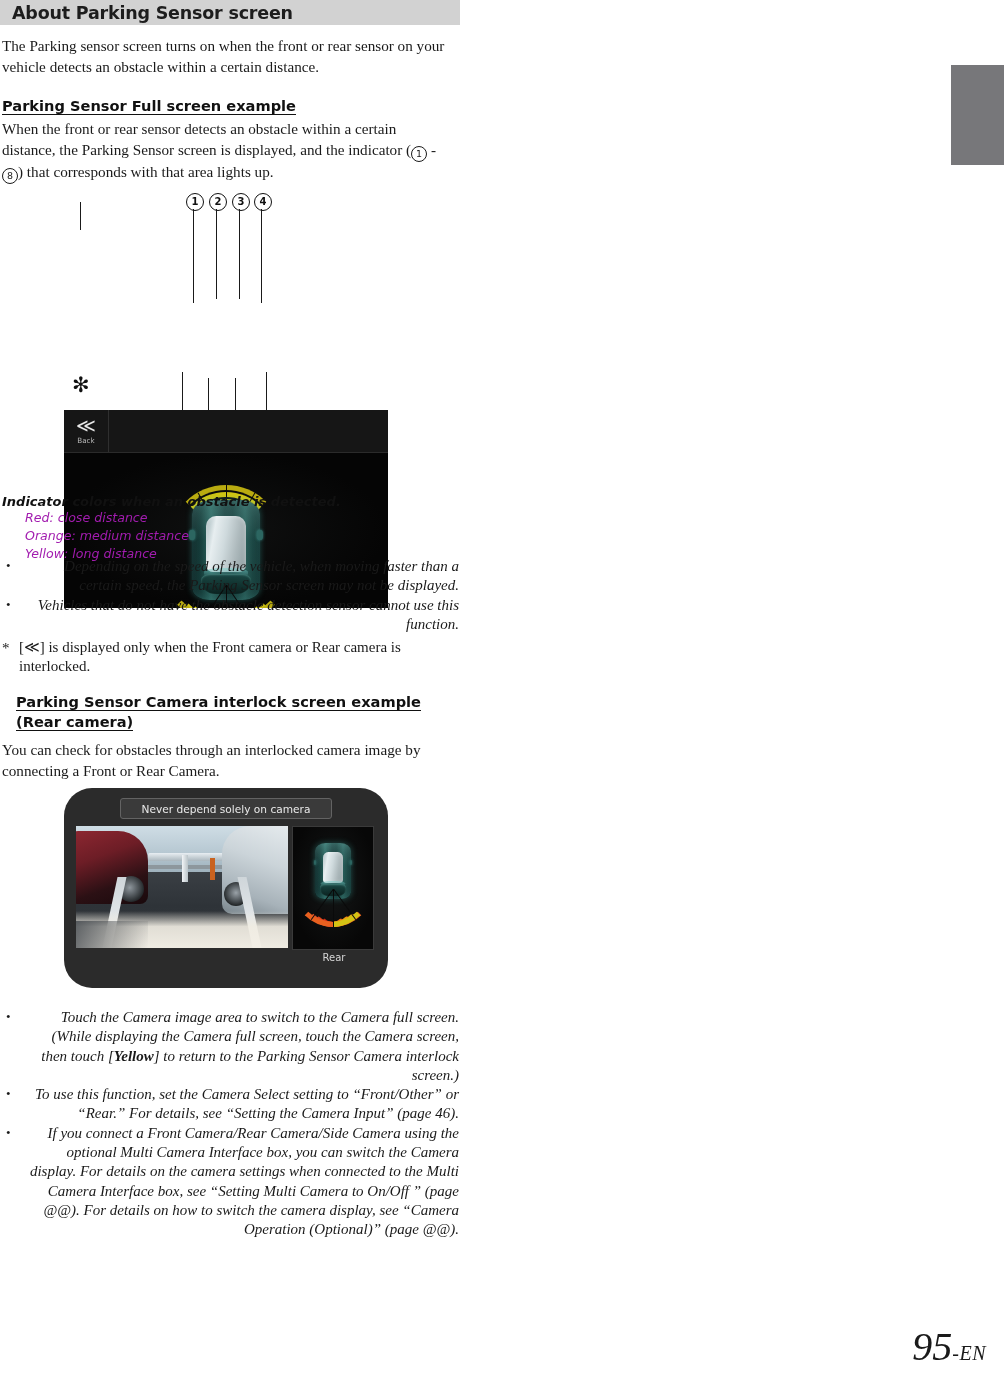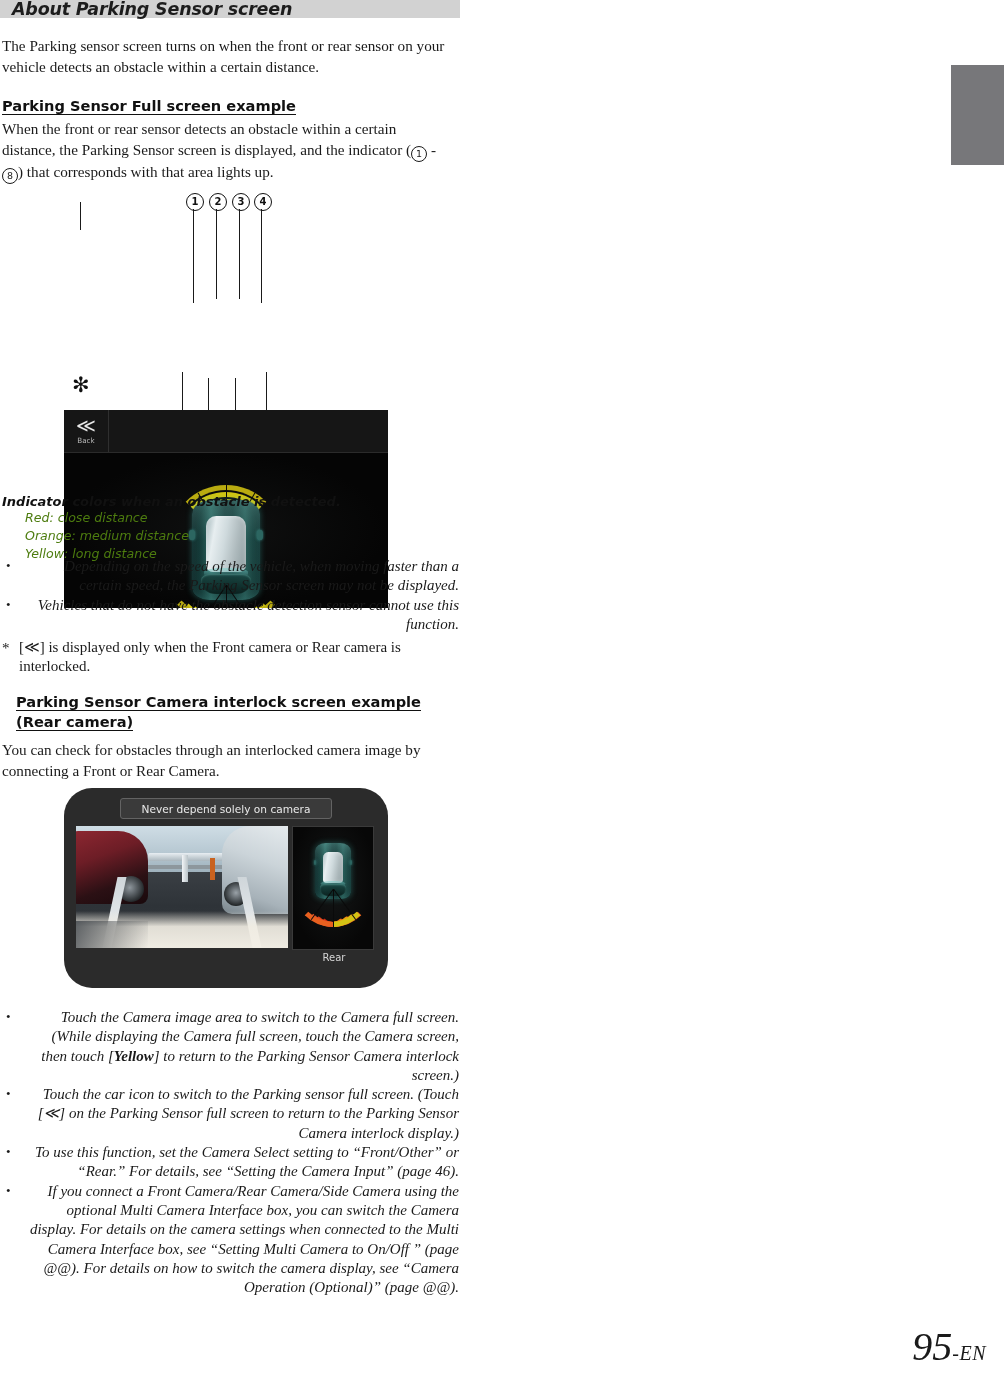--- a/index.html
+++ b/index.html
@@ -27,27 +27,26 @@
   .col {
     position: absolute;
     left: 0;
     top: 0;
     width: 460px;
   }
 
   
   .section-header {
     background: #d2d2d2;
-    height: 18px;
+    height: 25px;
     width: 460px;
     display: flex;
     align-items: center;
     padding-left: 12px;
     box-sizing: border-box;
-    font-style: italic;
   }
   .section-header-text {
     font-family: "DejaVu Sans", sans-serif;
     font-weight: bold;
     font-size: 17.5px;
     letter-spacing: -0.2px;
     color: #1d1d1d;
   }
 
   
@@ -93,21 +92,21 @@
     font-weight: bold;
     font-size: 13px;
     color: #111;
   }
   .note-line {
     font-family: "DejaVu Sans", sans-serif;
     font-style: italic;
     font-size: 12.6px;
     line-height: 18.2px;
     padding-left: 23px;
-    color: #4d7c0f;
+    color: #a21caf;
   }
 
   ul.bullets {
     list-style: none;
     margin: 0;
     padding: 0;
     text-align: right;
   }
   ul.bullets li {
     position: relative;
@@ -615,21 +614,20 @@
         <div style="position:absolute;left:50%;bottom:0;width:1px;height:38px;background:#0a0a0a;transform:rotate(-36deg);transform-origin:50% 0;"></div>
       </div>
     </div>
 
     <div class="side-label">Rear</div>
   </div>
 
   <div class="col" style="top:1008px; left:2px;">
     <ul class="bullets">
       <li><span>Touch the Camera image area to switch to the Camera full screen. (While displaying the Camera full screen, touch the Camera screen, then touch [</span><b class="semi">Yellow</b><span>] to return to the Parking Sensor Camera interlock screen.)</span></li>
-      <li><span>Touch the car icon to switch to the Parking sensor full screen. (Touch [≪] on the Parking Sensor full screen to return to the Parking Sensor Camera interlock display.)</span></li>
       <li><span>To use this function, set the Camera Select setting to “Front/Other” or “Rear.” For details, see “Setting the Camera Input” (page 46).</span></li>
       <li><span>If you connect a Front Camera/Rear Camera/Side Camera using the optional Multi Camera Interface box, you can switch the Camera display. For details on the camera settings when connected to the Multi Camera Interface box, see “Setting Multi Camera to On/Off ” (page @@). For details on how to switch the camera display, see “Camera Operation (Optional)” (page @@).</span></li>
     </ul>
   </div>
 
   <div class="pagenum">
     <span class="num">95</span><span class="suffix">-EN</span>
   </div>
 
 </div>

